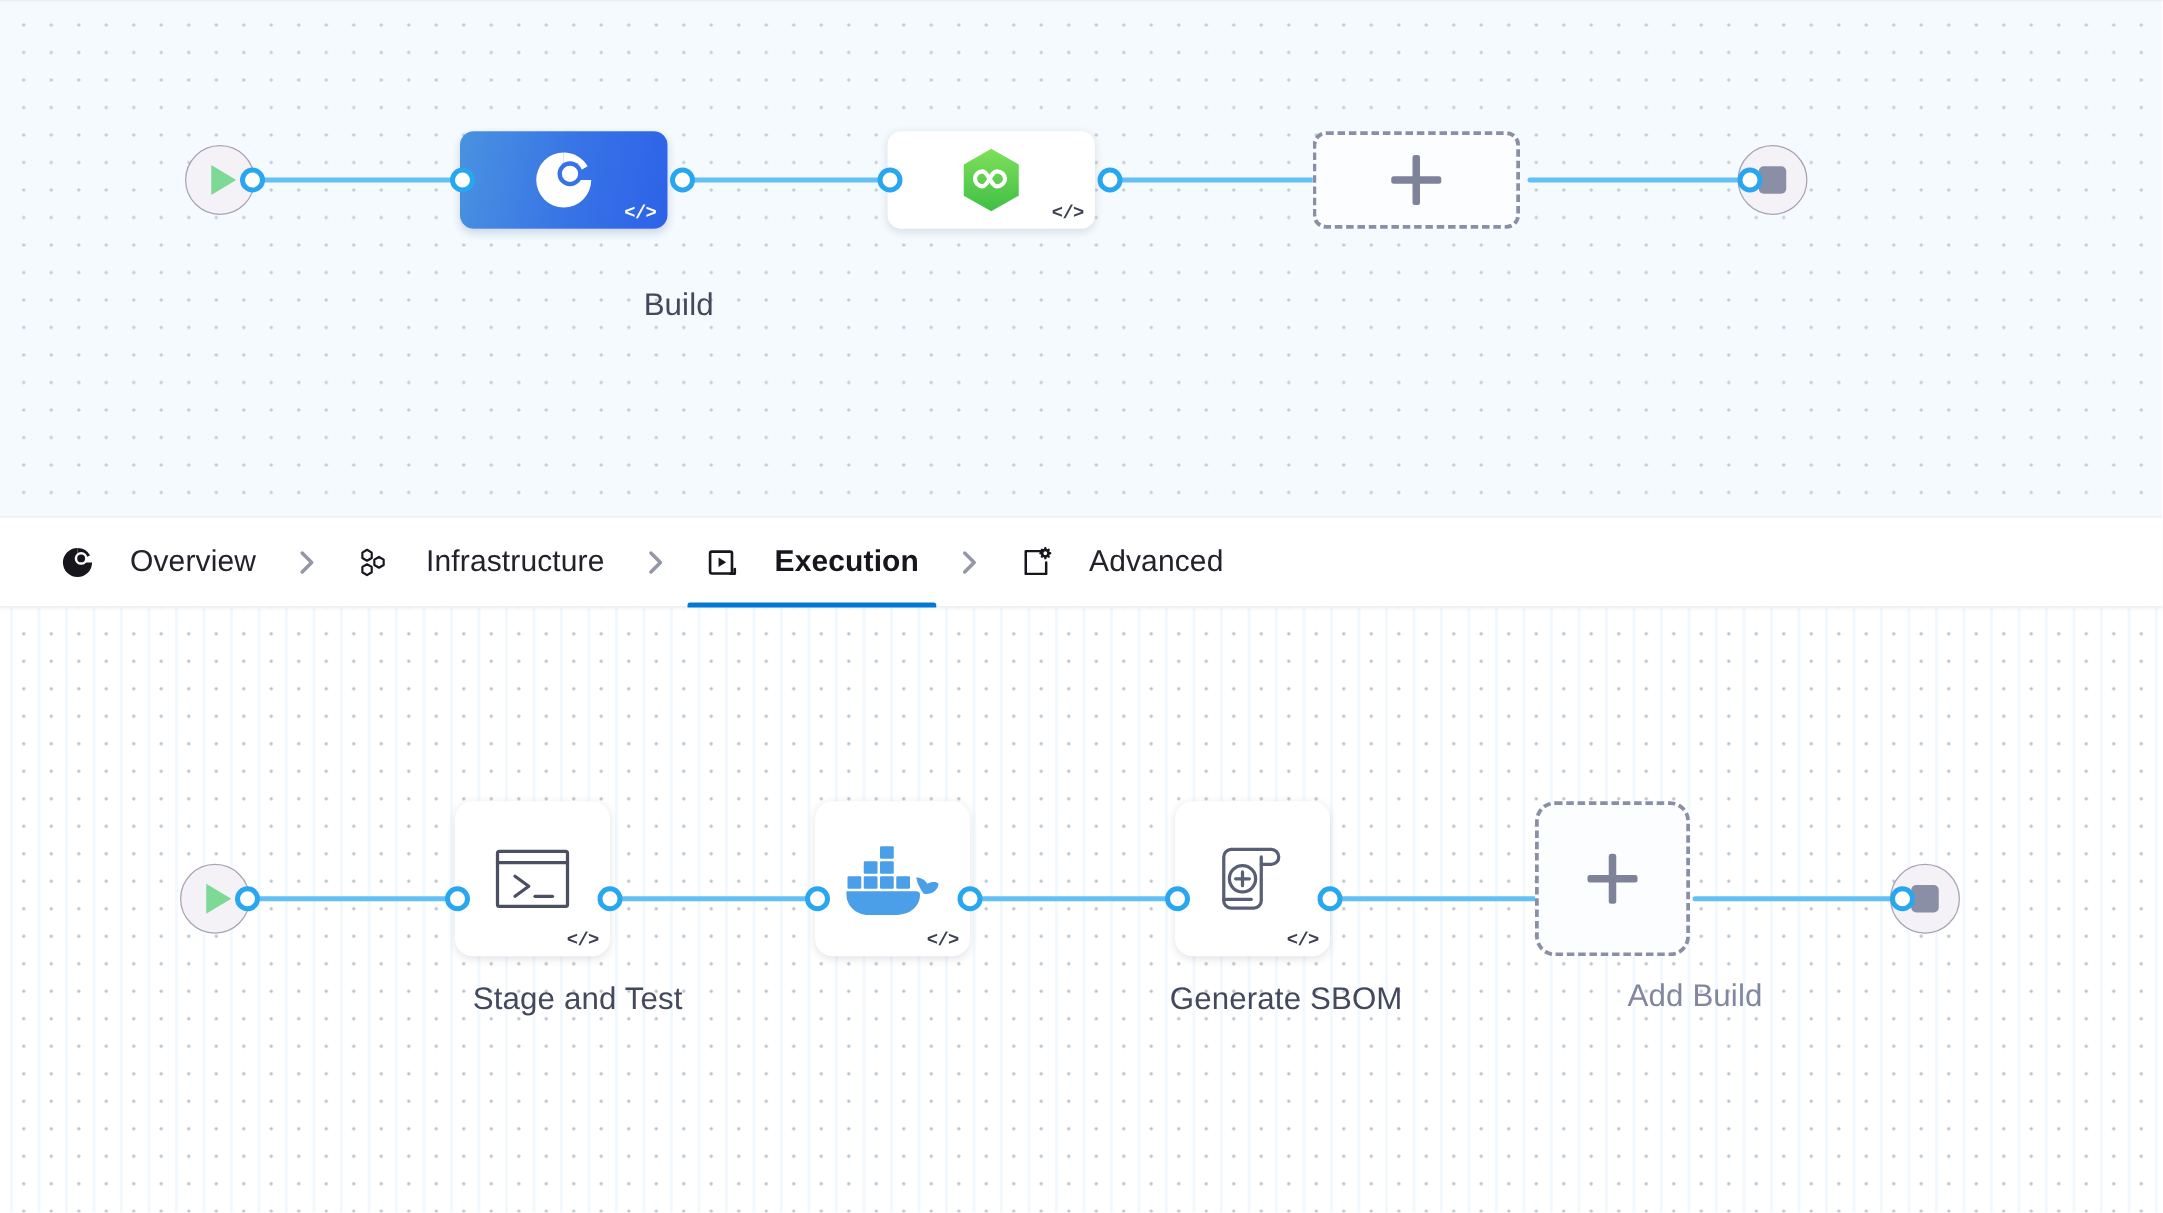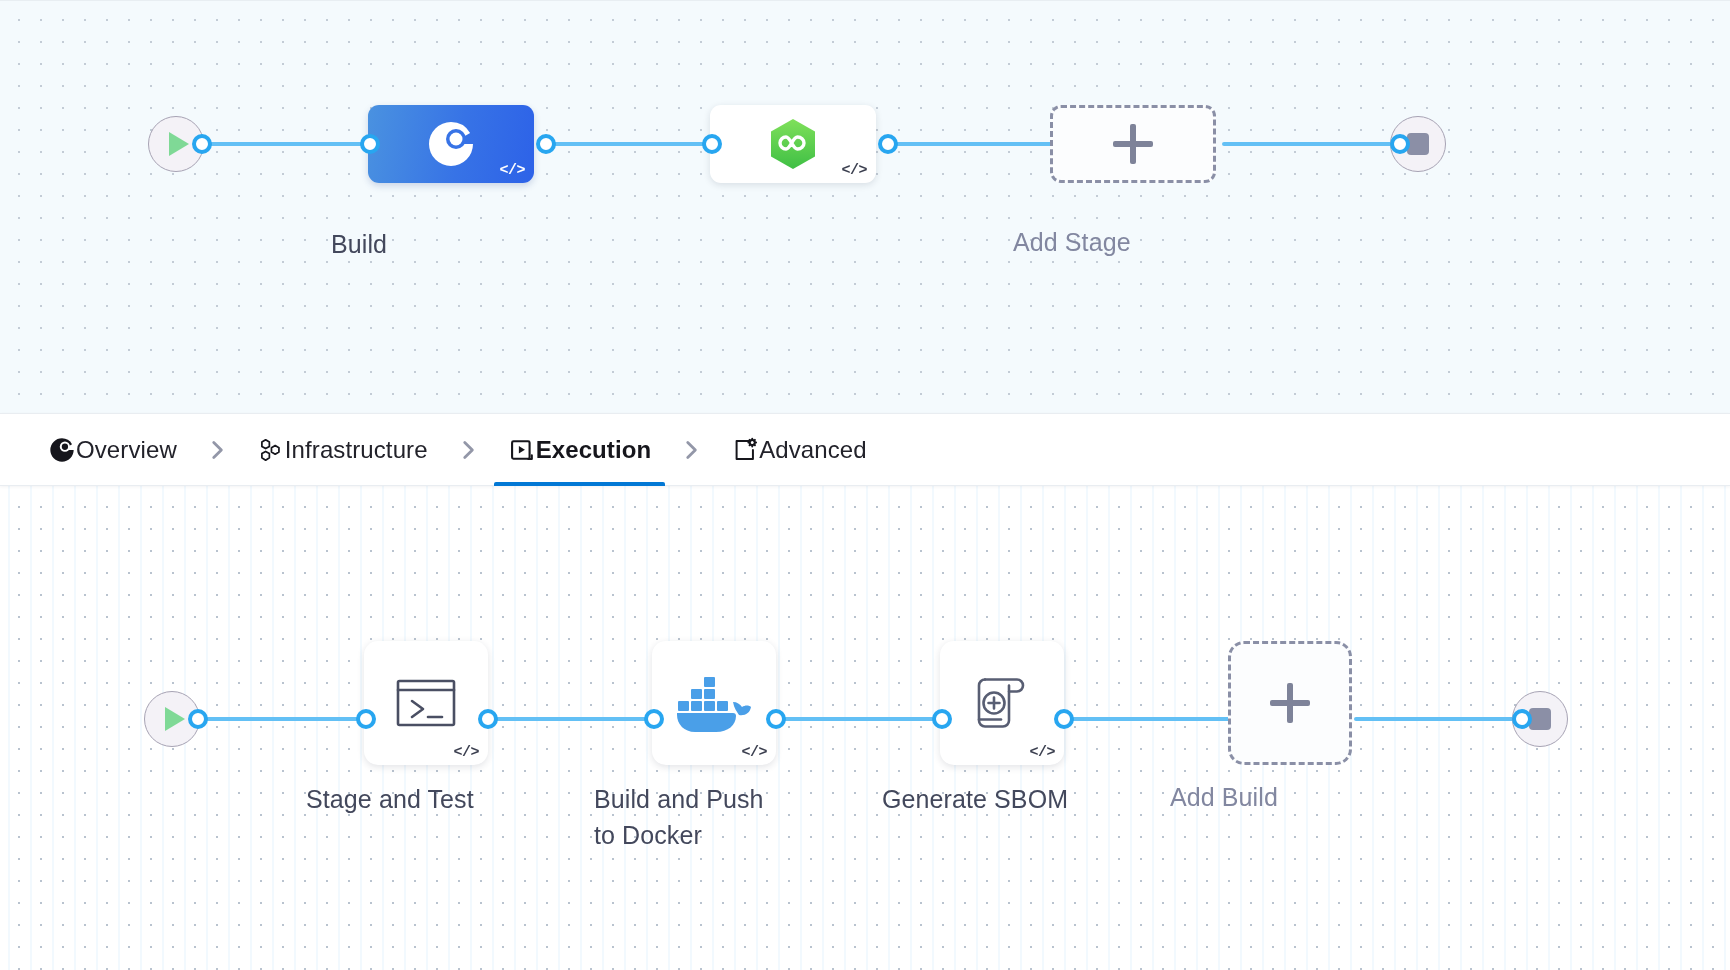--- a/index.html
+++ b/index.html
@@ -41,21 +41,21 @@
     background: #ffffff;
     display: flex; align-items: center;
     padding-left: 34px;
     border-top: 1px solid #e9edf1;
     border-bottom: 1px solid #e9edf1;
     box-shadow: 0 1px 3px rgba(16,24,40,.05);
     z-index: 5;
   }
   .tab {
     position: relative;
-    display: flex; align-items: center; gap: 0;
+    display: flex; align-items: center; gap: 28px;
     height: 73px; padding: 0 14px;
     cursor: pointer;
   }
   .tab-label {
     font-size: 24px; color: #22222a; letter-spacing: .1px; white-space: nowrap;
   }
   .tab.active .tab-label { font-weight: bold; color: #16161c; }
   .tab.active::after {
     content: ""; position: absolute; left: 0; right: 0; bottom: 0;
     height: 4px; background: #0278d5; border-radius: 2px 2px 0 0;
@@ -123,21 +123,21 @@
   .plus {
     position: relative; width: 40px; height: 40px;
   }
   .plus::before, .plus::after {
     content: ""; position: absolute; background: #7e8399; border-radius: 2px;
   }
   .plus::before { left: 0; right: 0; top: 17px; height: 6px; }
   .plus::after  { top: 0; bottom: 0; left: 17px; width: 6px; }
 
   .label {
-    position: absolute; text-align: left;
+    position: absolute; text-align: right;
     font-size: 25px; color: #43485c; line-height: 1.45;
     letter-spacing: .1px; white-space: pre-line;
   }
   .label.muted { color: #8287a0; }
 </style>
 </head>
 <body>
 
 <div class="app">
 
@@ -178,21 +178,20 @@
         <path fill="none" stroke="#ffffff" stroke-width="3.4" stroke-linecap="round" d="M18 31c-3.3 0-6-2.7-6-6s2.7-6 6-6c4.6 0 6.6 12 11.5 12 3.6 0 6.5-2.7 6.5-6s-2.9-6-6.5-6c-4.9 0-6.9 12-11.5 12z"></path>
       </svg>
       <span class="code-badge dark">&lt;/&gt;</span>
     </div>
     <div class="port" style="left:702px; top:133px;"></div>
     <div class="port" style="left:878px; top:133px;"></div>
 
     <div class="node node-stage node-dashed" style="left:1050px; top:104px;">
       <div class="plus"></div>
     </div>
-    <div class="label muted" style="left:1013px; top:223px; width:240px;">Add Stage</div>
 
     <div class="port" style="left:1390px; top:133px;"></div>
     <div class="term" style="left:1390px; top:115px;">
       <div class="stop-sq"></div>
     </div>
   </div>
 
   <div class="tabbar">
 
     <div class="tab">
@@ -288,22 +287,20 @@
           <rect x="27" y="27" width="11" height="10" rx="1"></rect>
           <rect x="40" y="27" width="11" height="10" rx="1"></rect>
           <path d="M0 39h56c2 0 3 1 3 3 0 9-8 16-20 16H18C7 58 0 50 0 41z"></path>
           <path d="M56 28c4 0 7 2 9 5 3-2 7-2 9 0-1 6-6 9-12 8-2-3-5-7-6-13z"></path>
         </g>
       </svg>
       <span class="code-badge dark">&lt;/&gt;</span>
     </div>
     <div class="port" style="left:644px; top:223px;"></div>
     <div class="port" style="left:766px; top:223px;"></div>
-    <div class="label" style="left:594px; top:295px; width:240px;">Build and Push
-to Docker</div>
 
     <div class="node node-step node-white" style="left:940px; top:155px;">
       <svg width="62" height="60" viewBox="0 0 62 60" fill="none" stroke="#585e73" stroke-width="2.6" stroke-linecap="round" stroke-linejoin="round">
         <path d="M14 6.5h32a6 6 0 0 1 0 12h-8"></path>
         <path d="M14 6.5a6 6 0 0 0-6 6v34"></path>
         <path d="M38 12.5v35a6 6 0 0 1-6 6H14a6 6 0 0 1-6-6"></path>
         <path d="M8 46.5h22"></path>
         <circle cx="23" cy="30" r="10.5"></circle>
         <path d="M23 24.5v11M17.5 30h11"></path>
       </svg>

